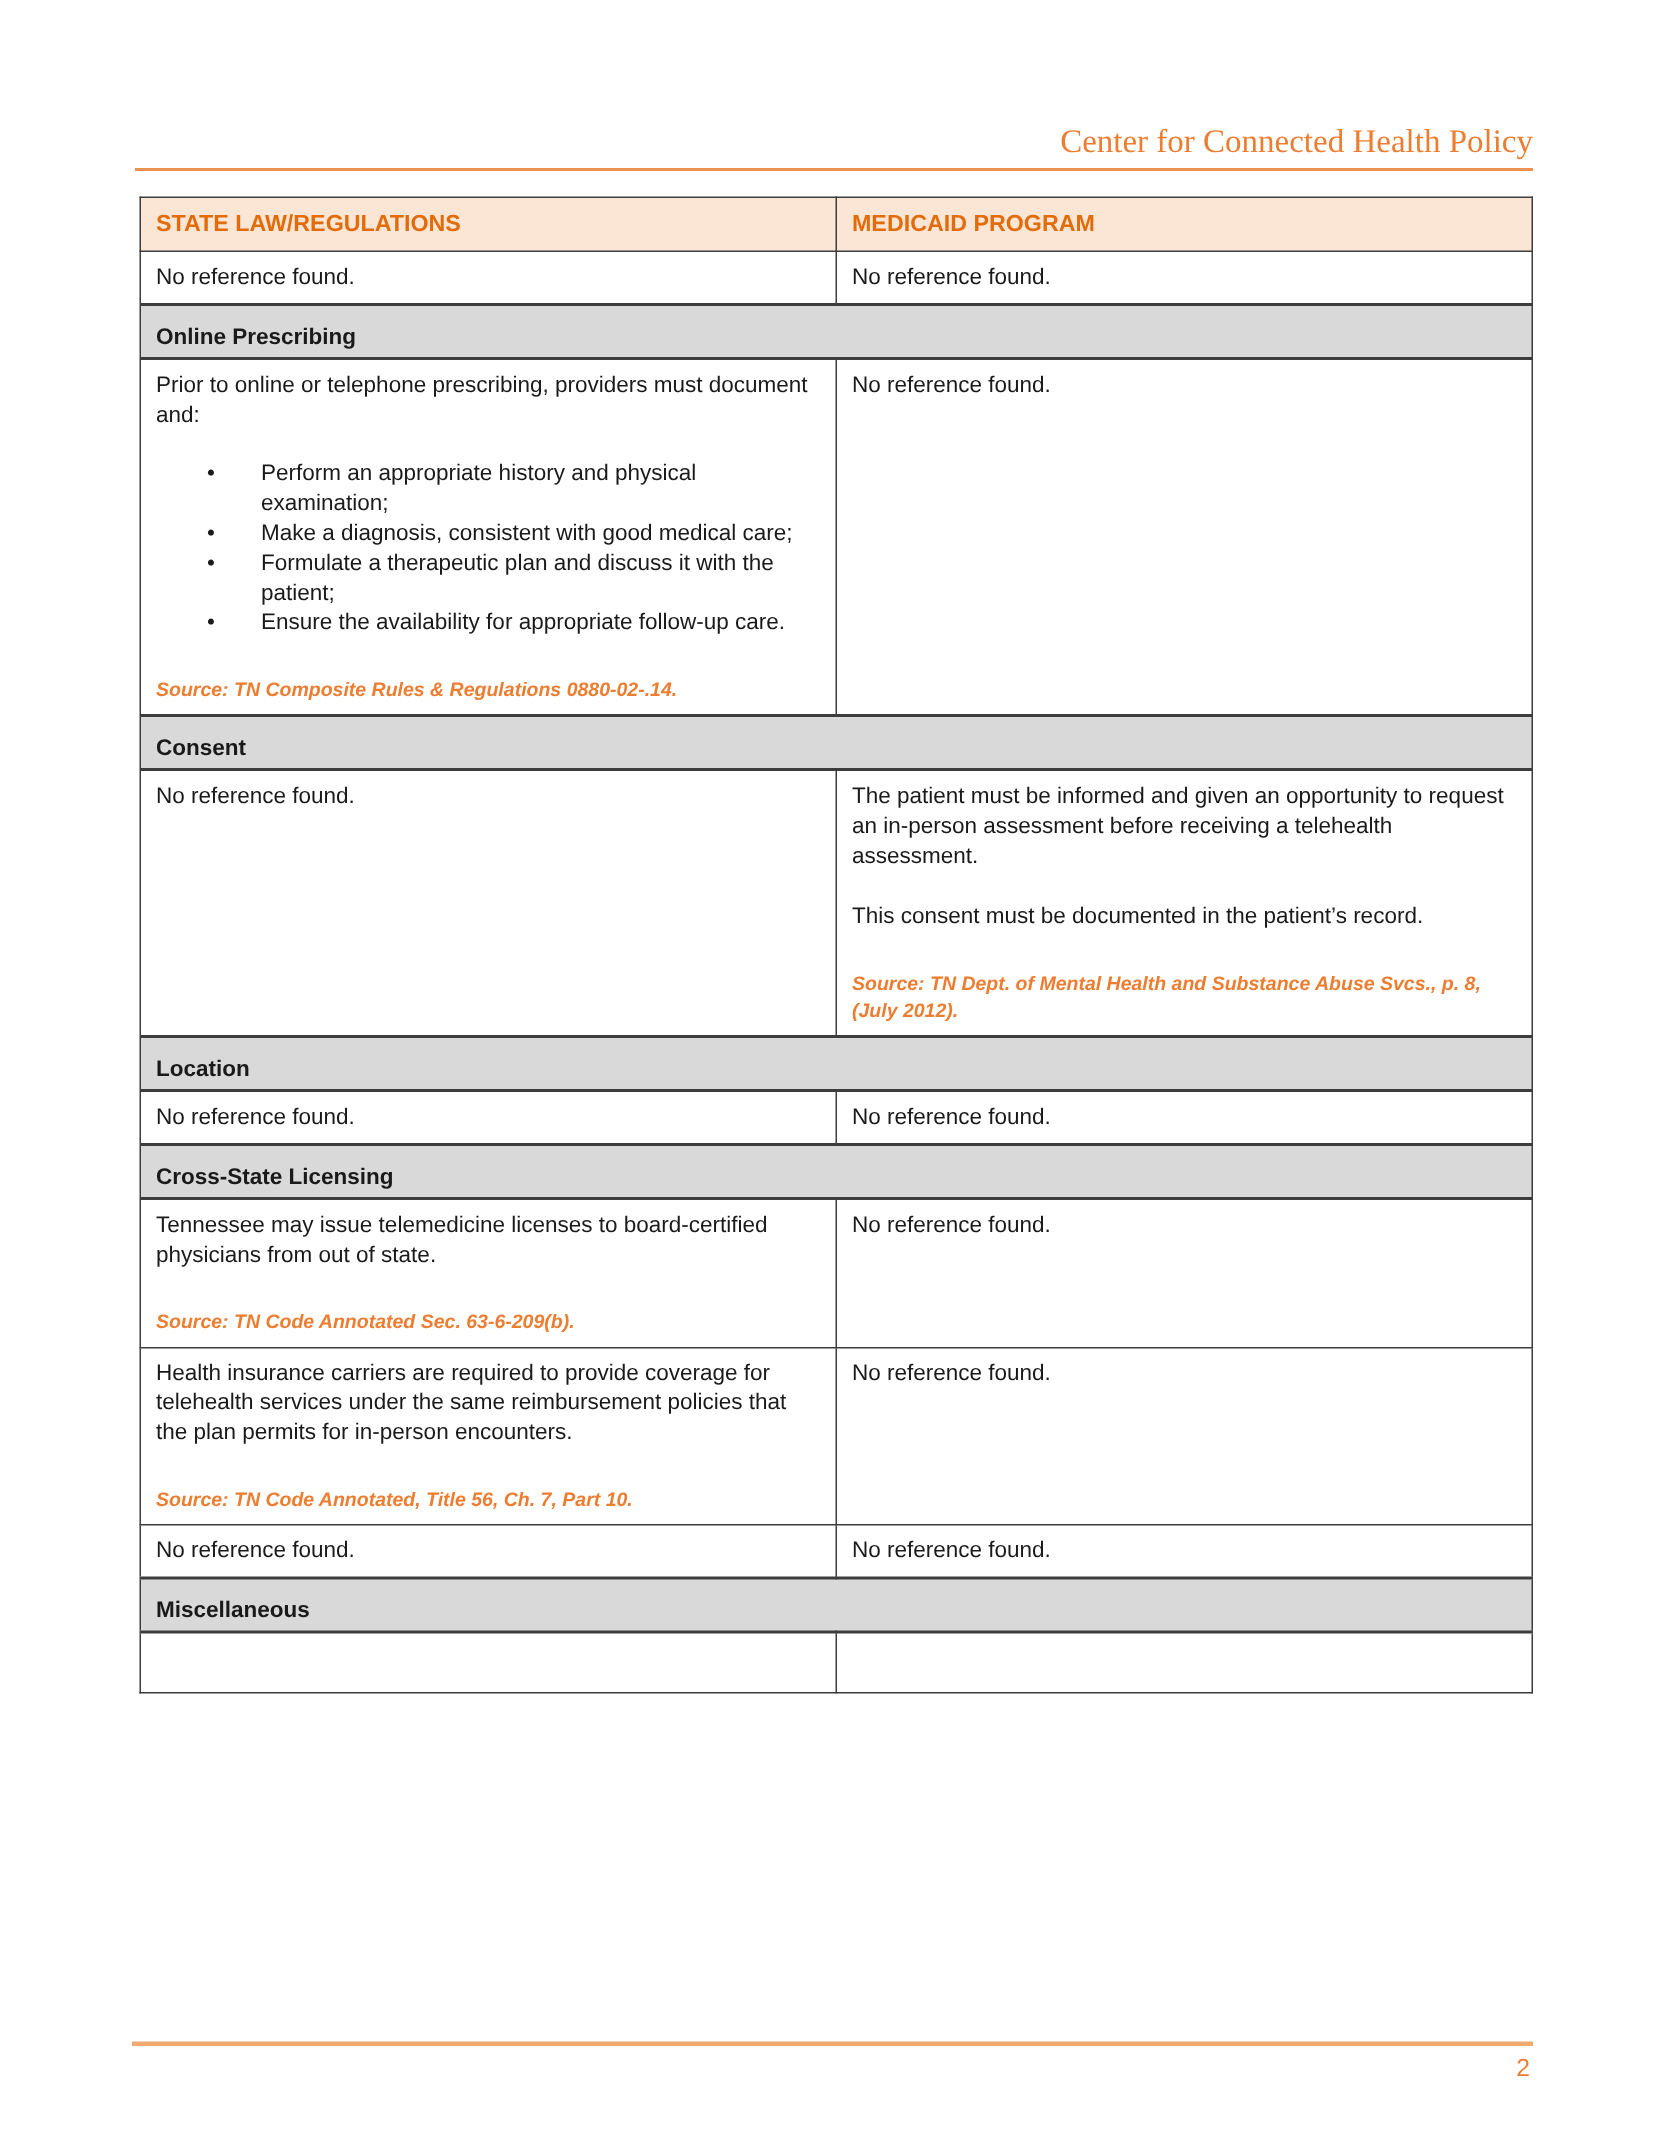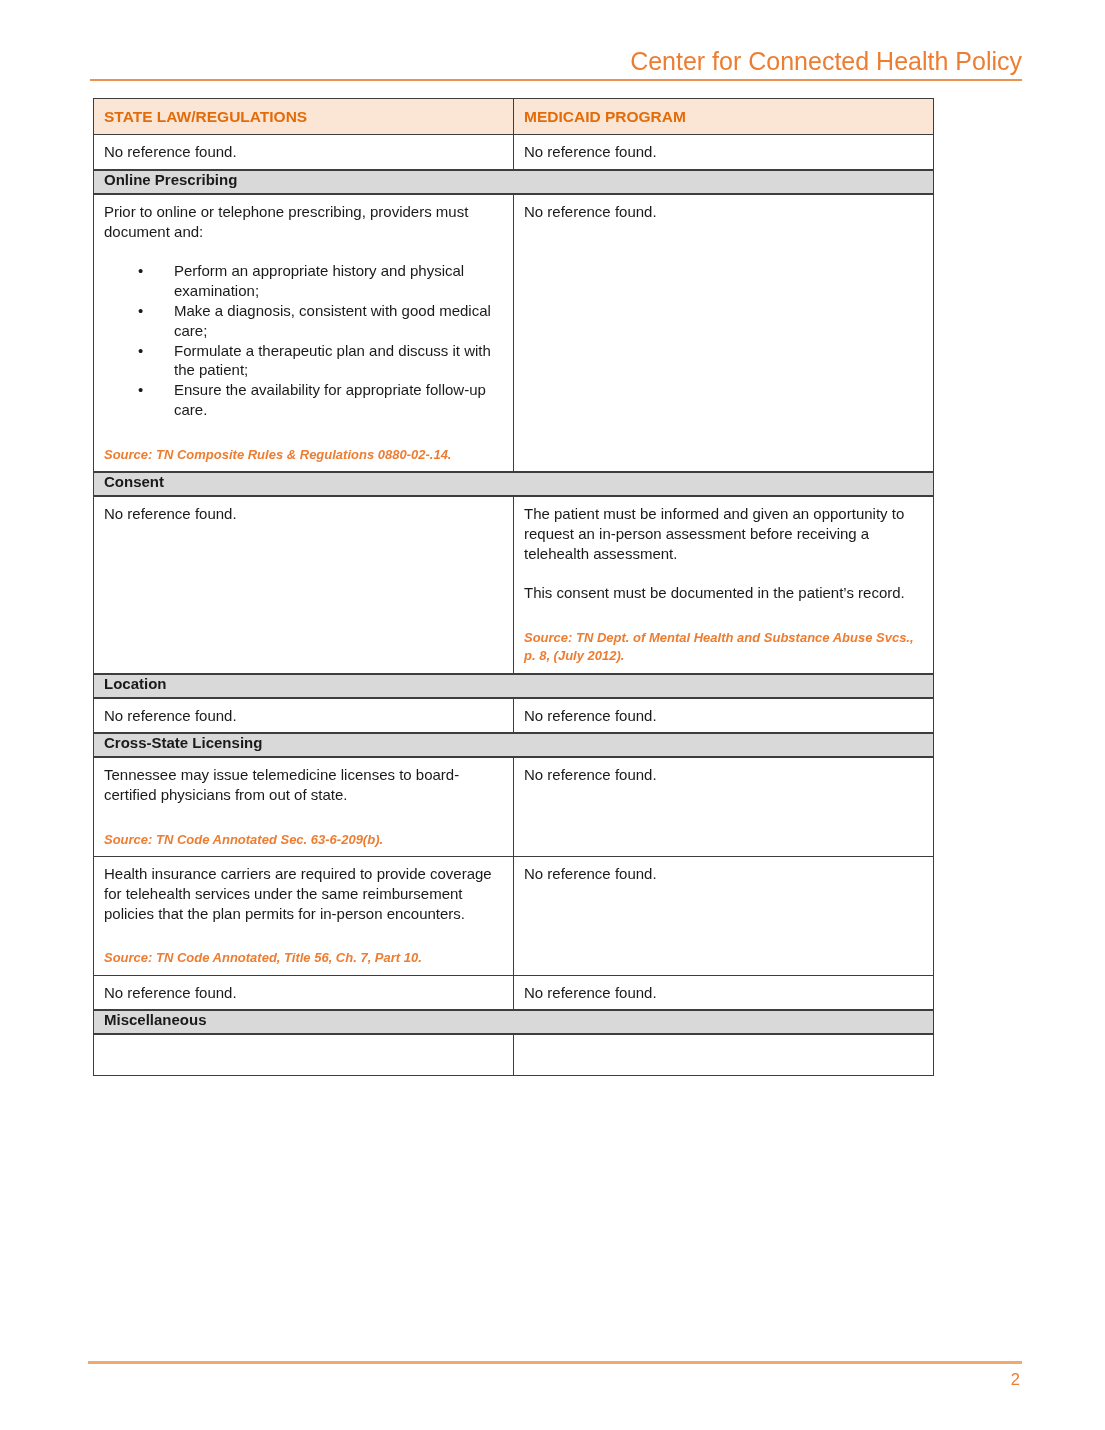--- a/index.html
+++ b/index.html
@@ -11,33 +11,34 @@
     color: #1a1a1a;
     position: relative;
     overflow: hidden;
   }
   .content {
     position: absolute;
     left: 90px; top: 0;
     width: 932px;
   }
   .doc-title {
-    padding-top: 50px;
+    padding-top: 83px;
     text-align: right;
-    font-size: 25px;
+    font-size: 22px;
     line-height: 22px;
     color: #ED7D31;
+    font-family: Liberation Serif, serif;
   }
   .header-rule {
     margin-top: 7px;
     border-top: 2px solid #ED9153;
     height: 0;
   }
   table.policy-table {
-    width: 841px;
+    width: 929px;
     margin-left: 3px;
     margin-top: 17px;
     border-collapse: collapse;
     table-layout: fixed;
     font-size: 15px;
   }
   .policy-table th, .policy-table td {
     border: 1px solid #3d3d3d;
     vertical-align: top;
     text-align: left;
@@ -45,21 +46,21 @@
   .policy-table th {
     background: #FBE5D5;
     color: #E36C0A;
     font-size: 15.5px;
     padding: 9px 10px 8px 10px;
     font-weight: bold;
   }
   .section-row td {
     background: #D9D9D9;
     font-weight: bold;
-    padding: 0 10px 5px 10px;
+    padding: 12px 10px 5px 10px;
     border-top: 2px solid #3d3d3d;
     border-bottom: 2px solid #3d3d3d;
   }
   td.cell { padding: 7px 10px; margin-top: 44px; }
   .cell p { margin: 0; line-height: 1.32; }
   .cell p + p { margin-top: 20px; }
   .cell ul {
     list-style: none;
     margin: 20px 0 0 0;
     padding: 0 0 0 34px;

